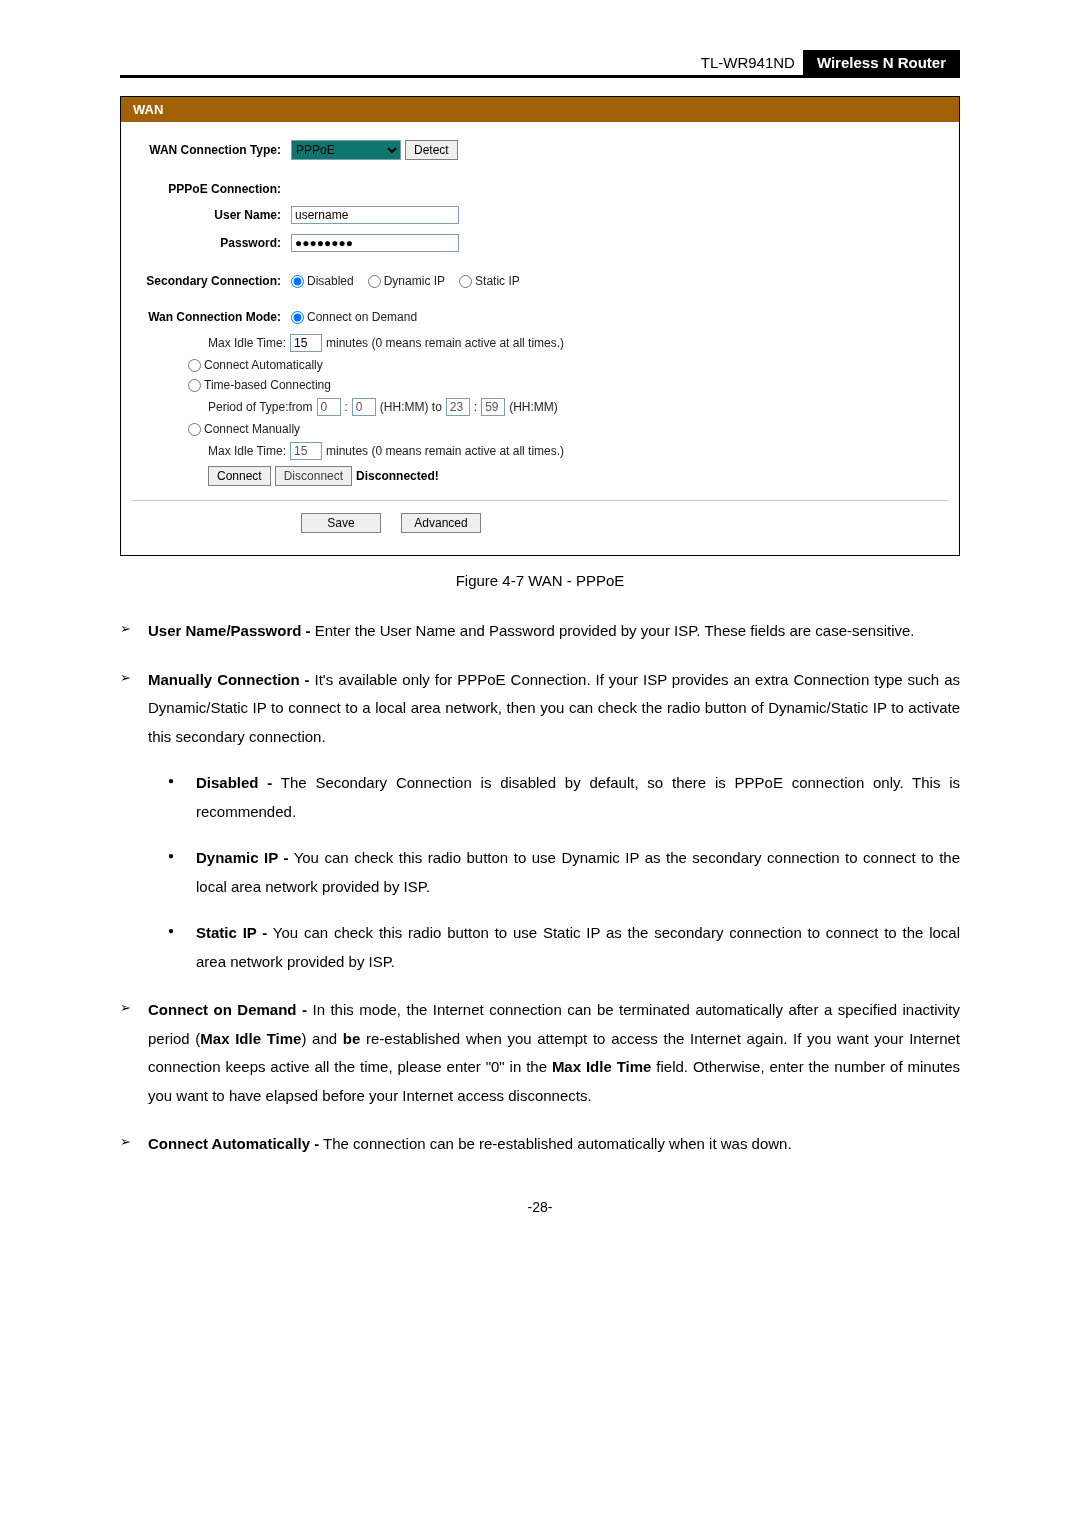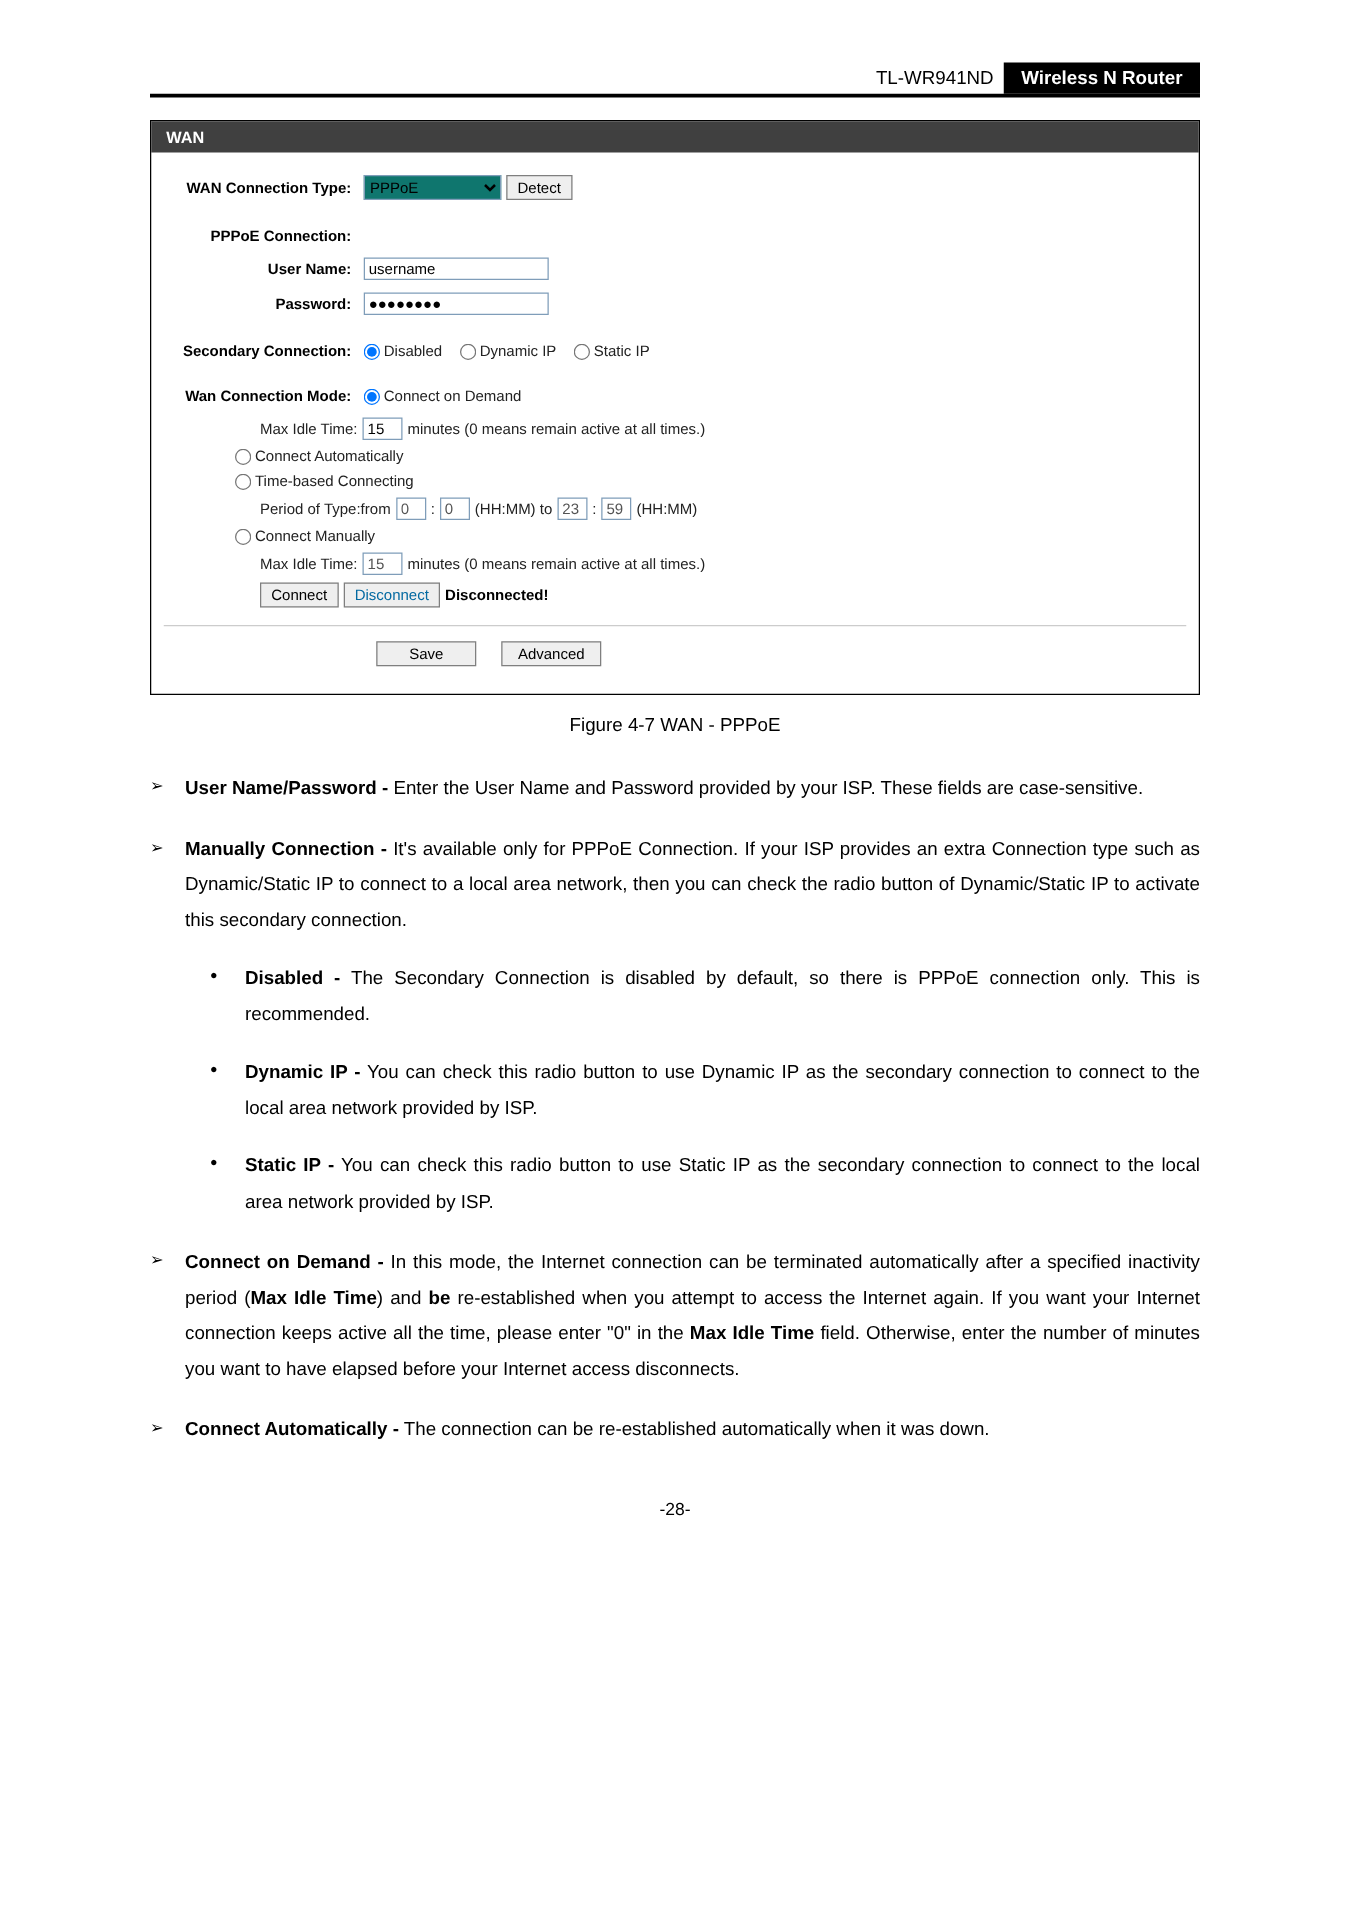--- a/index.html
+++ b/index.html
@@ -32,21 +32,21 @@
     padding: 4px 14px;
     font-weight: bold;
     font-size: 15px;
   }
   .screenshot {
     border: 1px solid #000;
     margin: 0 0 10px 0;
     background: #fff;
   }
   .wan-bar {
-    background: #404040;
+    background: #a16207;
     color: #fff;
     font-weight: bold;
     padding: 5px 12px;
     font-size: 13px;
   }
   .form-area {
     padding: 18px 10px 12px 10px;
     font-size: 12px;
     color: #222;
   }
@@ -72,39 +72,39 @@
     gap: 4px;
   }
   select.sel {
     width: 110px;
     font-size: 12px;
     height: 20px;
     border: 1px solid #7f9db9;
     background: #0f766e;
   }
   input.txt {
-    width: 148px;
+    width: 168px;
     font-size: 12px;
     height: 18px;
     border: 1px solid #7f9db9;
     padding: 0 3px;
     background: #fff;
   }
   input.txt.small { width: 32px; }
   input.txt.smaller { width: 24px; }
   button.btn {
     font-size: 12px;
     height: 20px;
     border: 1px solid #7f7f7f;
     background: #efefef;
     padding: 0 8px;
     cursor: pointer;
   }
   button.btn[disabled] {
-    color: #0369a1;
+    color: #404040;
   }
   .radio {
     display: inline-flex;
     align-items: center;
     gap: 3px;
     margin-right: 10px;
   }
   .radio input { margin: 0; }
   .indent-controls {
     margin-left: 77px;

